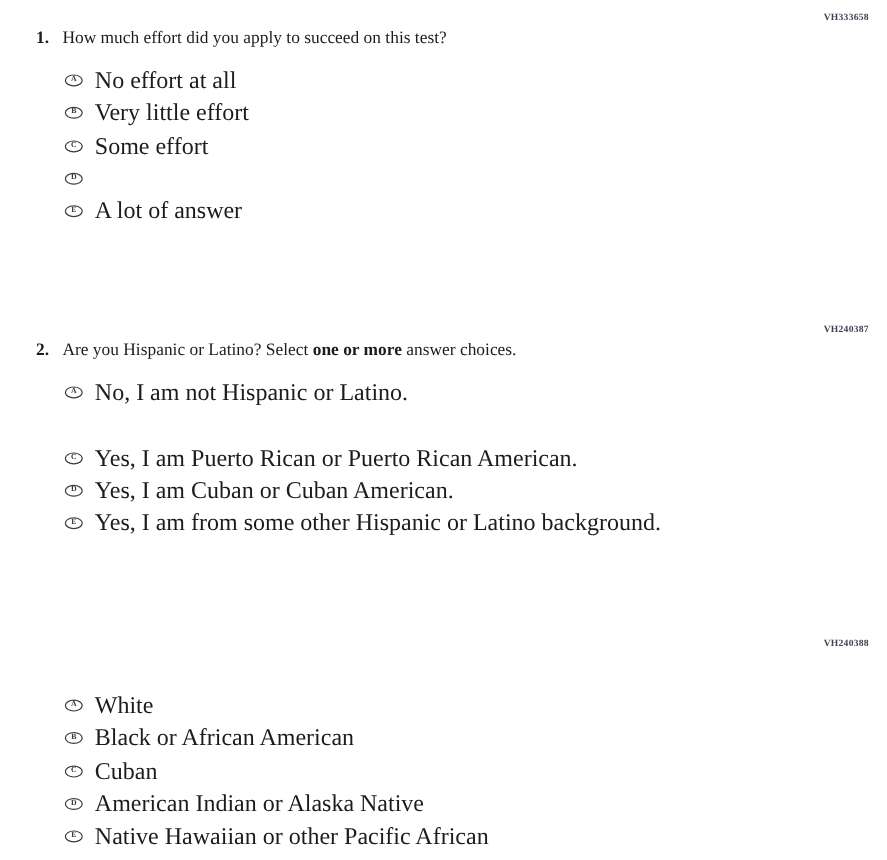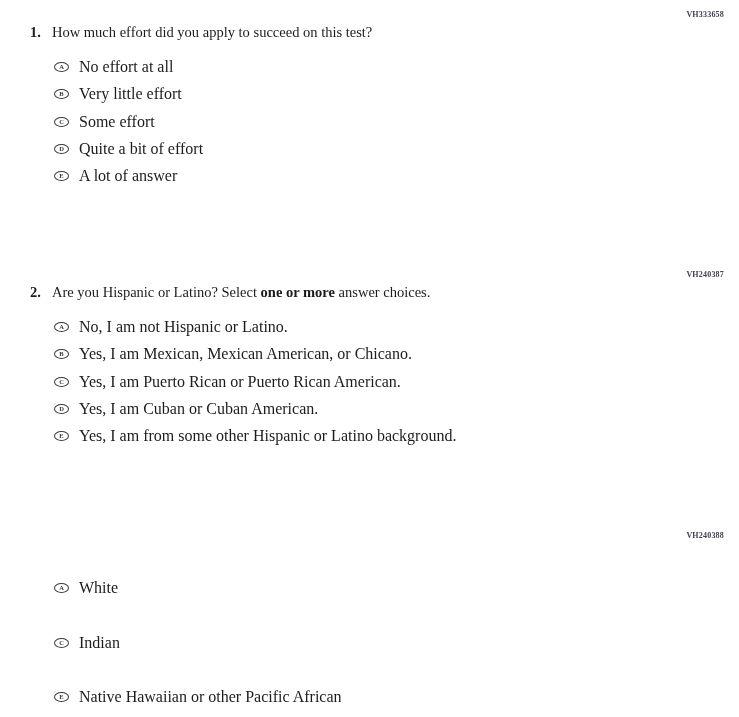--- a/index.html
+++ b/index.html
@@ -75,21 +75,21 @@
     background: #ffffff;
   }
   .bubble .bl {
     font-size: 6.5px;
     line-height: 1;
     font-weight: bold;
     color: var(--bubble-border, #3a3a3a);
     transform: translateY(-0.5px);
   }
   .ol {
-    font-size: 16px;
+    font-size: 20px;
     line-height: 20px;
     white-space: nowrap;
   }
 </style>
 </head>
 <body>
 
 <div class="page">
 
   <section class="q-block" style="top:9px">
@@ -112,46 +112,39 @@
     <div class="opt o3">
       <span class="bubble">
           <span class="bl">C</span>
         </span>
       <span class="ol">Some effort</span>
     </div>
     <div class="opt o4">
       <span class="bubble">
           <span class="bl">D</span>
         </span>
-      <span class="ol">Quite a bit of effort</span>
     </div>
     <div class="opt o5">
       <span class="bubble">
           <span class="bl">E</span>
         </span>
       <span class="ol">A lot of answer</span>
     </div>
   </section>
 
   <section class="q-block" style="top:269px">
     <div class="q-code">VH240387</div>
     <div class="q-header">
       <span class="q-num">2.</span><span class="q-text"><span>Are you Hispanic or Latino? Select </span><b>one or more</b><span> answer choices.</span></span>
     </div>
     <div class="opt o1">
       <span class="bubble">
           <span class="bl">A</span>
         </span>
       <span class="ol">No, I am not Hispanic or Latino.</span>
-    </div>
-    <div class="opt o2">
-      <span class="bubble">
-          <span class="bl">B</span>
-        </span>
-      <span class="ol">Yes, I am Mexican, Mexican American, or Chicano.</span>
     </div>
     <div class="opt o3">
       <span class="bubble">
           <span class="bl">C</span>
         </span>
       <span class="ol">Yes, I am Puerto Rican or Puerto Rican American.</span>
     </div>
     <div class="opt o4">
       <span class="bubble">
           <span class="bl">D</span>
@@ -167,25 +160,37 @@
   </section>
 
   <section class="q-block" style="top:530px">
     <div class="q-code">VH240388</div>
     <div class="opt o1">
       <span class="bubble">
           <span class="bl">A</span>
         </span>
       <span class="ol">White</span>
     </div>
+    <div class="opt o2">
+      <span class="bubble">
+          <span class="bl">B</span>
+        </span>
+      <span class="ol">Black or African American</span>
+    </div>
     <div class="opt o3">
       <span class="bubble">
           <span class="bl">C</span>
         </span>
-      <span class="ol">Indian</span>
+      <span class="ol">Cuban</span>
+    </div>
+    <div class="opt o4">
+      <span class="bubble">
+          <span class="bl">D</span>
+        </span>
+      <span class="ol">American Indian or Alaska Native</span>
     </div>
     <div class="opt o5">
       <span class="bubble">
           <span class="bl">E</span>
         </span>
       <span class="ol">Native Hawaiian or other Pacific African</span>
     </div>
   </section>
 
 </div>

